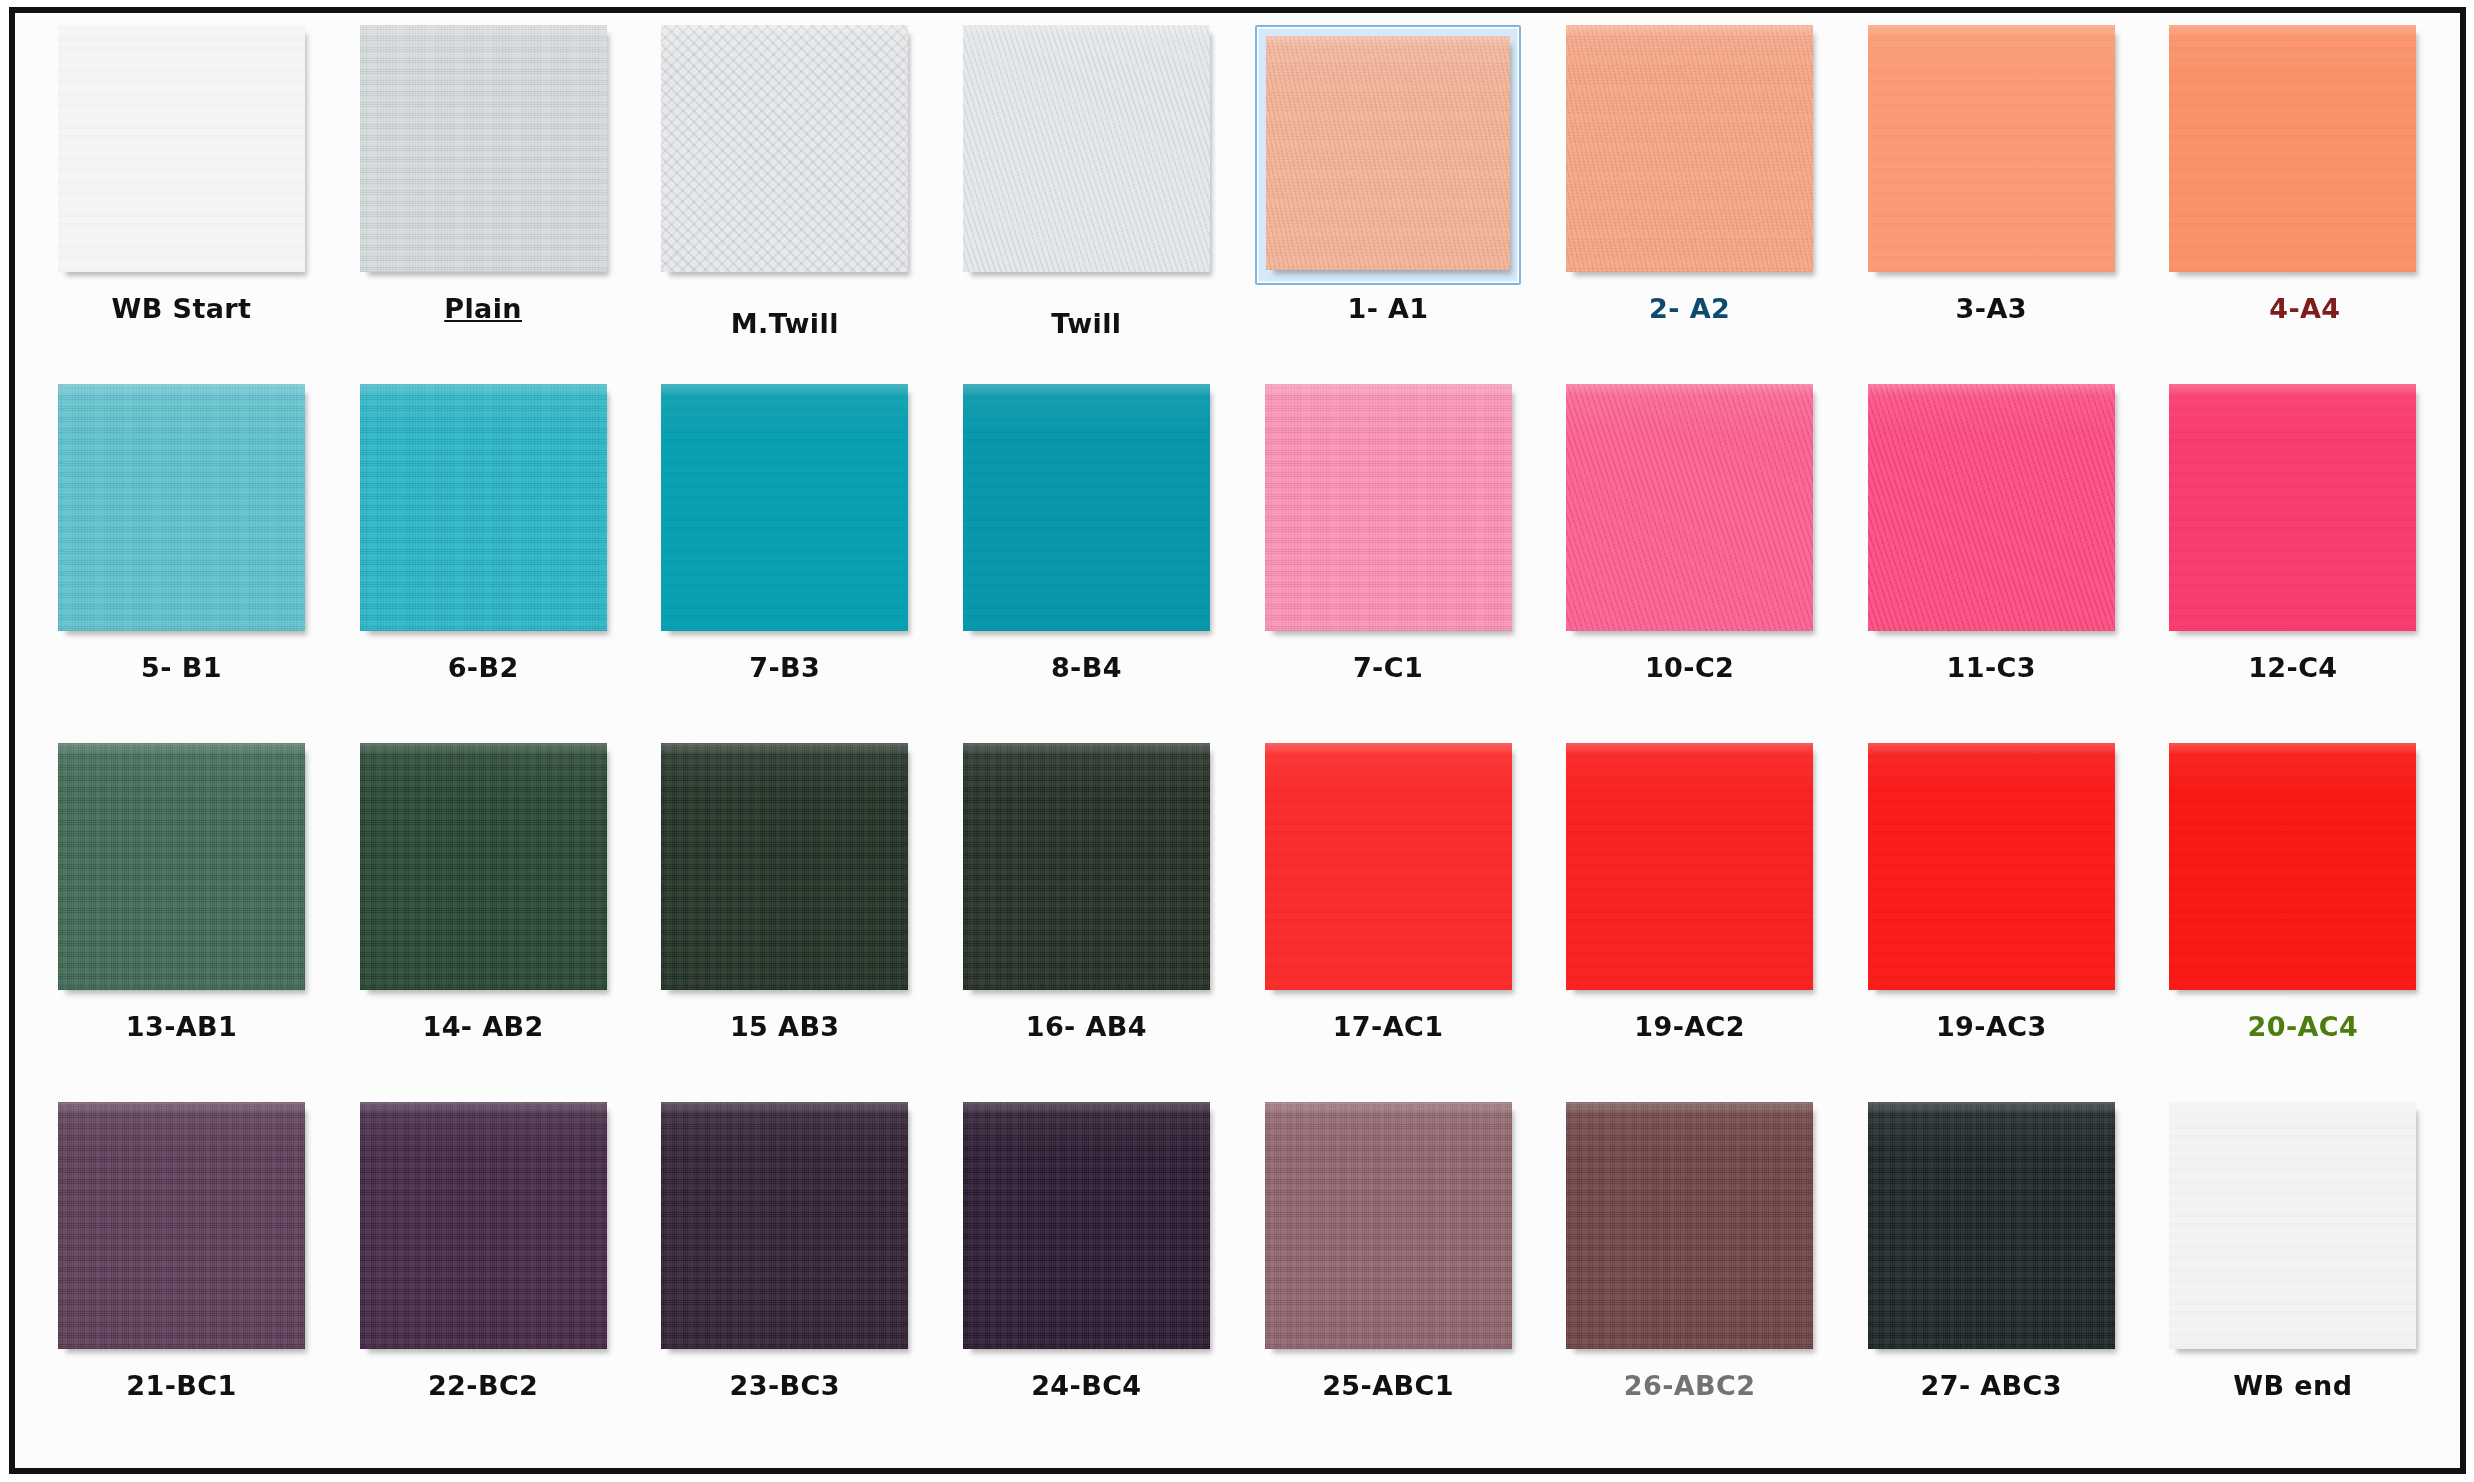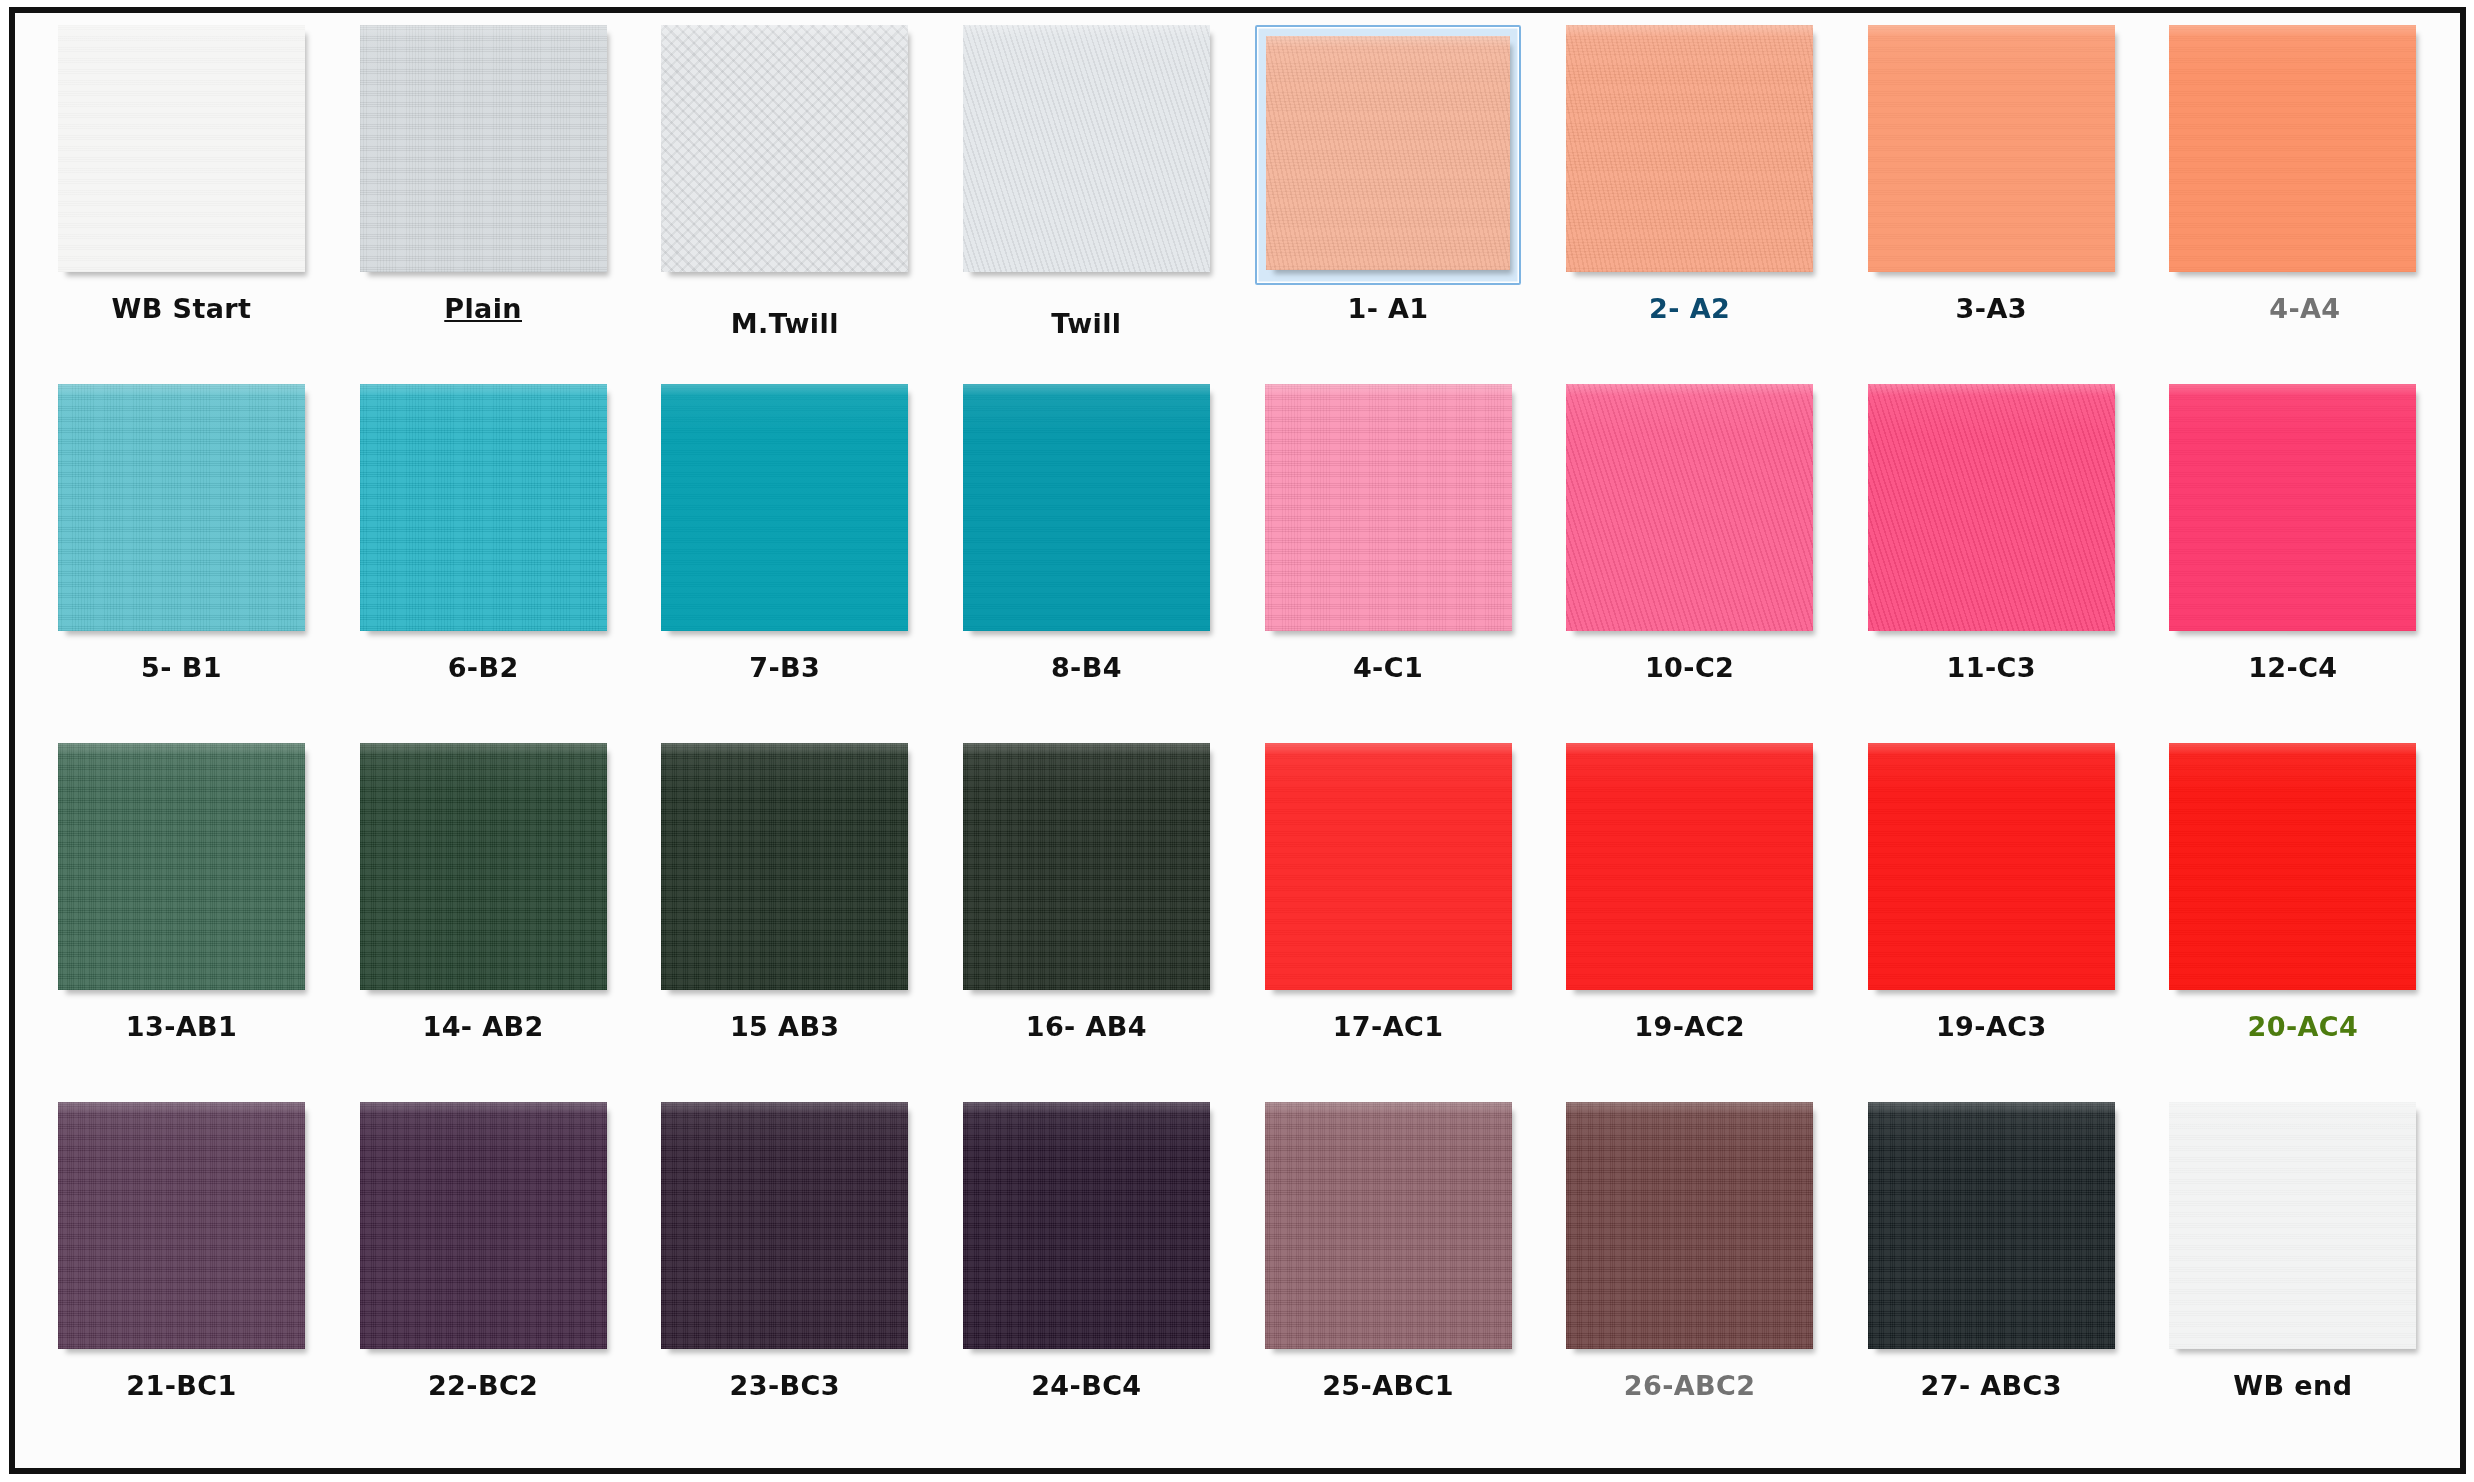--- a/index.html
+++ b/index.html
@@ -214,21 +214,21 @@
           </div>
           <div class="label" style="color: rgb(17, 17, 17);">3-A3</div>
         </div>
         <div class="cell">
           <div class="swatch-wrap">
             <div class="swatch" style="background: rgb(251, 145, 103);">
               <div class="weave w-flat"></div>
               <div class="sheen"></div>
             </div>
           </div>
-          <div class="label" style="color: #737373; margin-left: 24px;">4-A4</div>
+          <div class="label" style="color: #7f1d1d; margin-left: 24px;">4-A4</div>
         </div>
         <div class="cell">
           <div class="swatch-wrap">
             <div class="swatch" style="background: rgb(92, 191, 203);">
               <div class="weave w-plain"></div>
               <div class="sheen"></div>
             </div>
           </div>
           <div class="label" style="color: rgb(17, 17, 17);">5- B1</div>
         </div>
@@ -259,21 +259,21 @@
           </div>
           <div class="label" style="color: rgb(17, 17, 17);">8-B4</div>
         </div>
         <div class="cell">
           <div class="swatch-wrap">
             <div class="swatch" style="background: rgb(250, 143, 177);">
               <div class="weave w-plain"></div>
               <div class="sheen"></div>
             </div>
           </div>
-          <div class="label" style="color: rgb(17, 17, 17);">4-C1</div>
+          <div class="label" style="color: rgb(17, 17, 17);">7-C1</div>
         </div>
         <div class="cell">
           <div class="swatch-wrap">
             <div class="swatch" style="background: rgb(251, 95, 143);">
               <div class="weave w-twill"></div>
               <div class="sheen"></div>
             </div>
           </div>
           <div class="label" style="color: rgb(17, 17, 17);">10-C2</div>
         </div>

